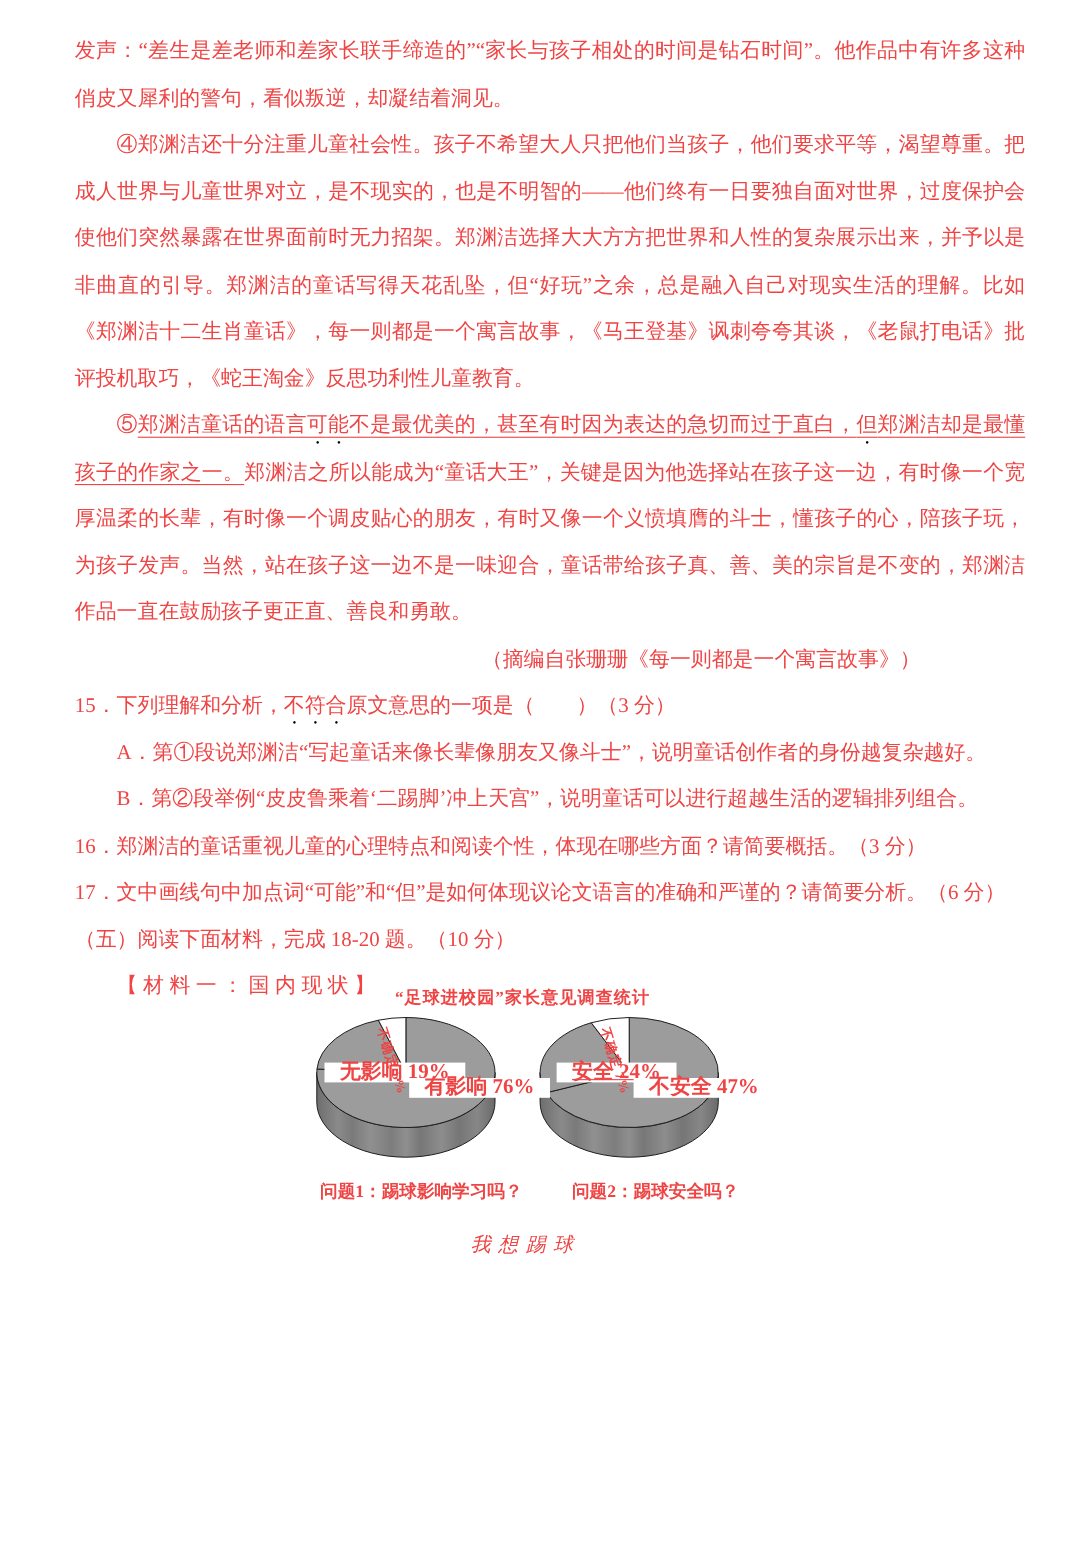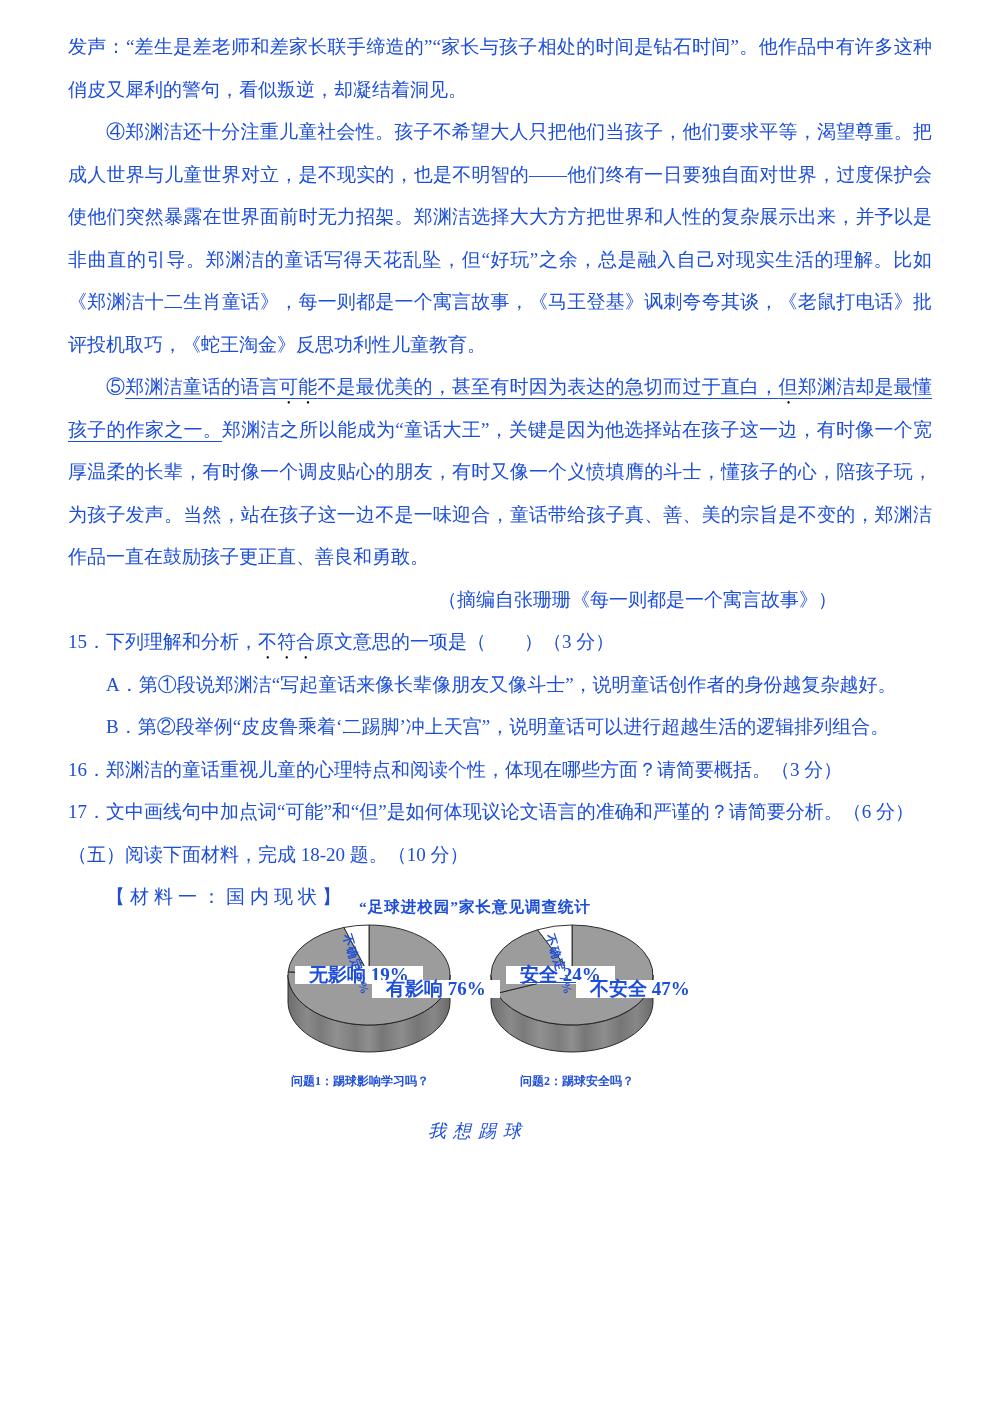--- a/index.html
+++ b/index.html
@@ -2,21 +2,21 @@
 <html><head>
 <meta charset="utf-8">
 <style>
   html,body{margin:0;padding:0;background:#ffffff;}
   .page{
     position:relative;
     width:992px;height:1403px;
     box-sizing:border-box;
     padding:26px 60px 0 68px;
     background:#ffffff;
-    color:#1d4ed8;
+    color:#ef4444;
     font-family:"Liberation Serif","DejaVu Serif",serif;
     font-size:19px;
     overflow:hidden;
   }
   .para{margin:0;line-height:42.5px;text-align:justify;text-justify:inter-ideograph;}
   .indent{text-indent:38px;}
   .attribution{text-align:right;padding-right:95px;}
   .mat1{letter-spacing:5px;}
   .u{text-decoration:underline;text-underline-offset:5px;text-decoration-thickness:1.2px;}
   .em{
@@ -35,21 +35,21 @@
   .pie1{left:215px;}
   .pie2{left:418px;}
   .plabel{
     position:absolute;font-weight:bold;font-size:19px;line-height:18px;
     background:#ffffff;padding:0 14px;white-space:nowrap;
   }
   .ptiny{
     position:absolute;font-weight:bold;font-size:12px;white-space:nowrap;
     transform-origin:0 50%;transform:rotate(72deg);letter-spacing:1px;
   }
-  .pcap{position:absolute;top:154px;font-weight:bold;font-size:12px;white-space:nowrap;}
+  .pcap{position:absolute;top:154px;font-weight:bold;font-size:16px;white-space:nowrap;}
   .cap1{left:223px;}
   .cap2{left:452px;}
   .slogan{
     margin:4px 44px 0 0;line-height:36px;text-align:center;
     font-size:18px;letter-spacing:7px;font-style:italic;
   }
 </style>
 </head>
 <body>
 

